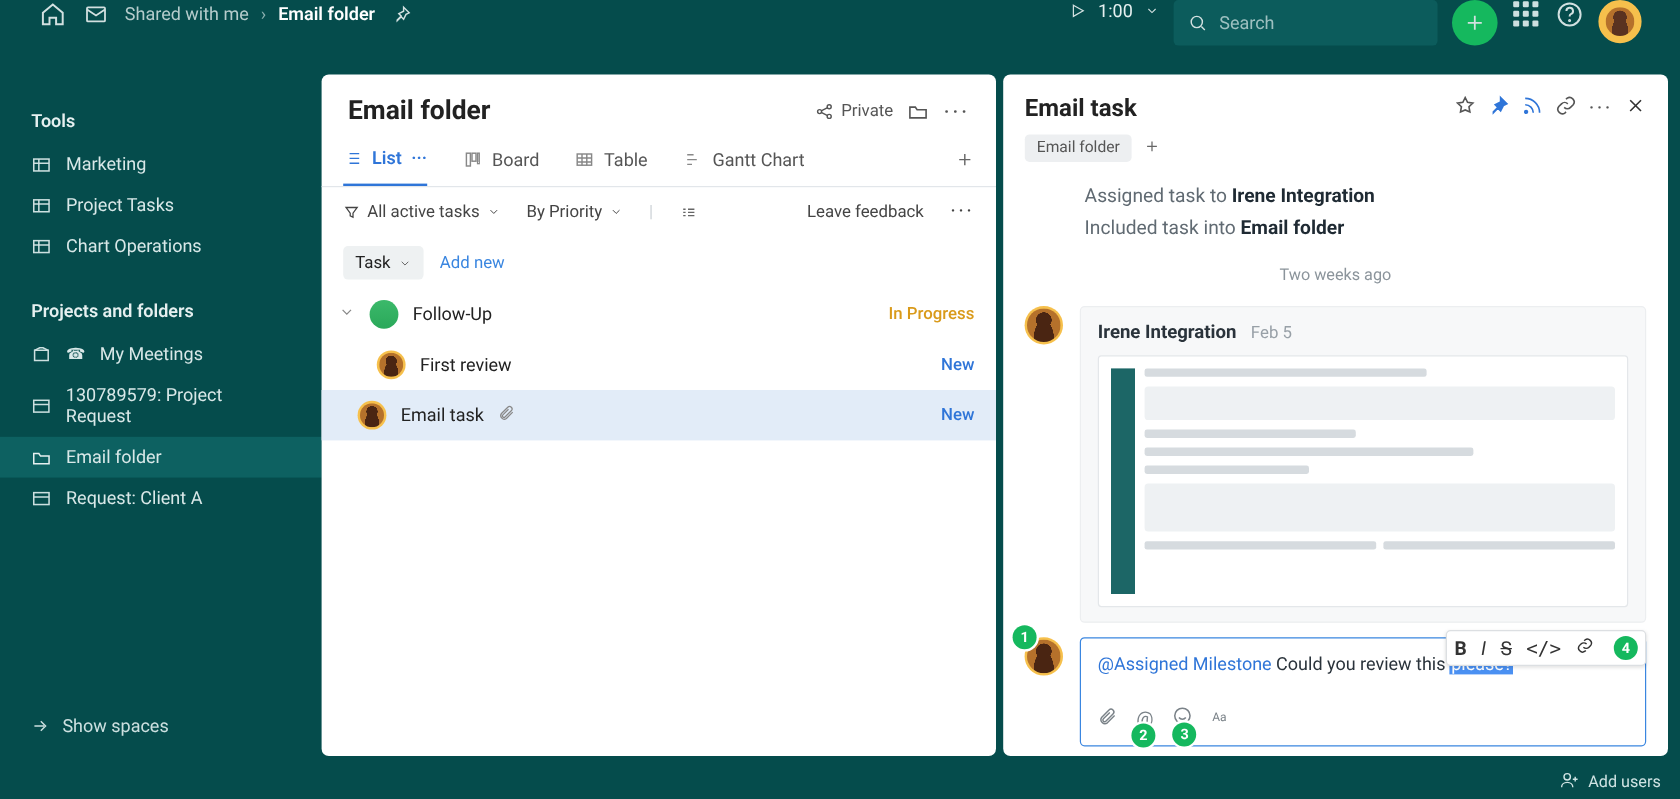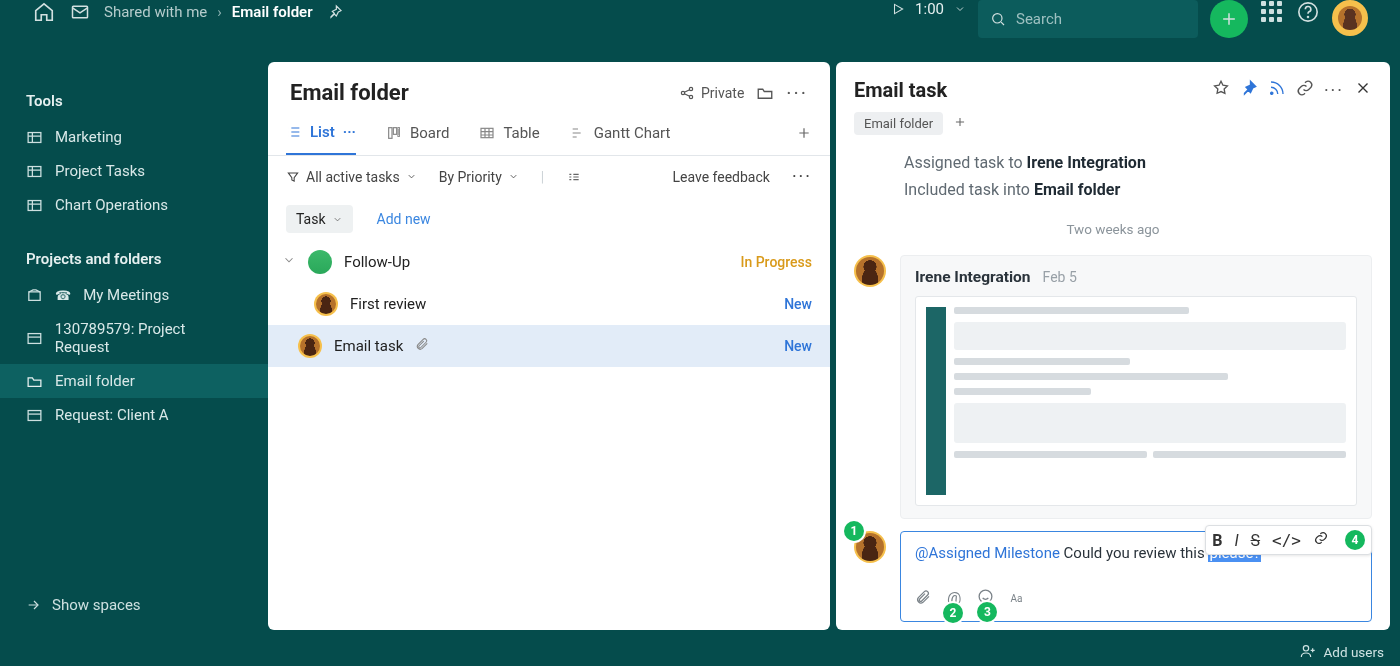--- a/index.html
+++ b/index.html
@@ -37,21 +37,21 @@
   .center { background:#fff; border-radius:6px; margin:4px 6px 8px 0; flex: 0 0 562px; display:flex; flex-direction:column; color:#222;}
   .center-hd { display:flex; align-items:center; padding:18px 22px 8px; gap:12px;}
   .center-hd h2 { font-size:22px; font-weight:700; flex:1;}
   .lead-ico { color:#555; cursor:pointer; display:flex; align-items:center; gap:6px; font-size:14px;}
   .viewtabs { display:flex; align-items:center; gap:30px; padding:0 18px; border-bottom:1px solid #e2e6ea; font-size:15px; color:#555;}
   .vtab { display:flex; align-items:center; gap:8px; padding:10px 0 12px; cursor:pointer;}
   .vtab.active { color:#2f75d8; border-bottom:2px solid #2f75d8; font-weight:600;}
   .filtersrow { display:flex; align-items:center; gap:22px; padding:10px 18px; color:#444; font-size:14px;}
   .filtersrow .chip{display:flex;align-items:center;gap:6px;cursor:pointer;}
   .filtersrow .spacer{flex:1;}
-  .addrow { display:flex; align-items:center; gap:24px; padding:8px 18px; font-size:14px;}
+  .addrow { display:flex; align-items:center; gap:14px; padding:8px 18px; font-size:14px;}
   .addrow .task-chip{background:#eef1f2; padding:6px 10px; border-radius:4px; display:flex; align-items:center; gap:6px; cursor:pointer;}
   .addrow .addnew{color:#3a86e0;cursor:pointer;}
   .tasklist { display:flex; flex-direction:column; font-size:15px;}
   .task-row { display:flex; align-items:center; padding:9px 18px 9px 14px; gap:12px; cursor:pointer;}
   .task-row .status{margin-left:auto; font-size:14px;}
   .st-inprog{color:#d99a1a; font-weight:500;}
   .st-new{color:#2f75d8; font-weight:500;}
   .task-row.sub{padding-left:46px;}
   .task-row.selected{background:#e2ecf8;}
   .task-row.selected{background:#e2ecf8;}

